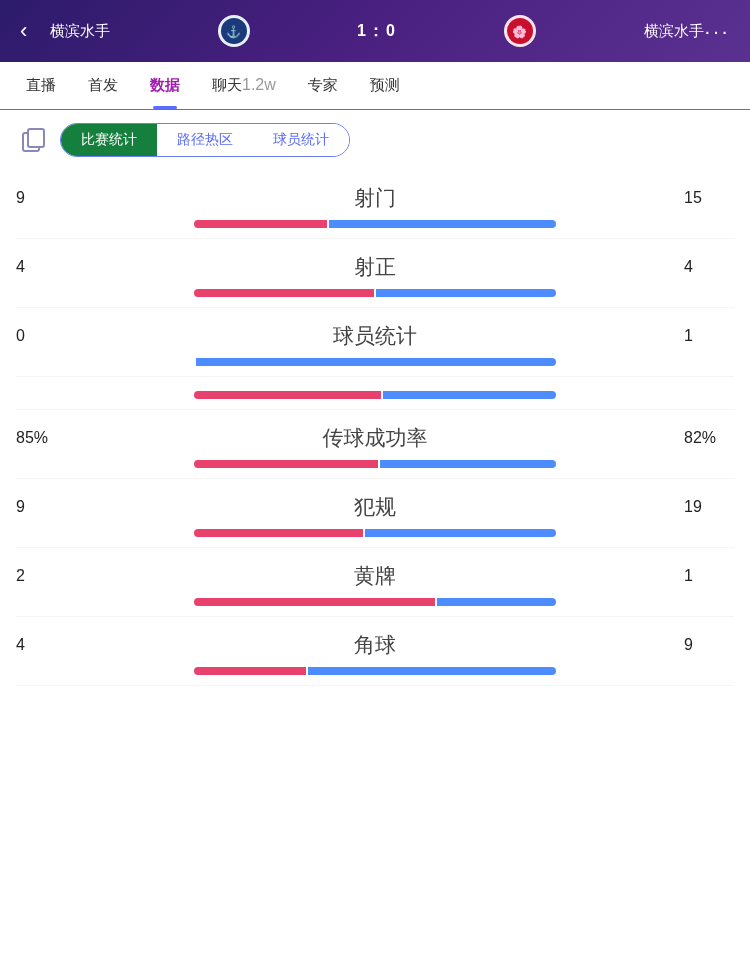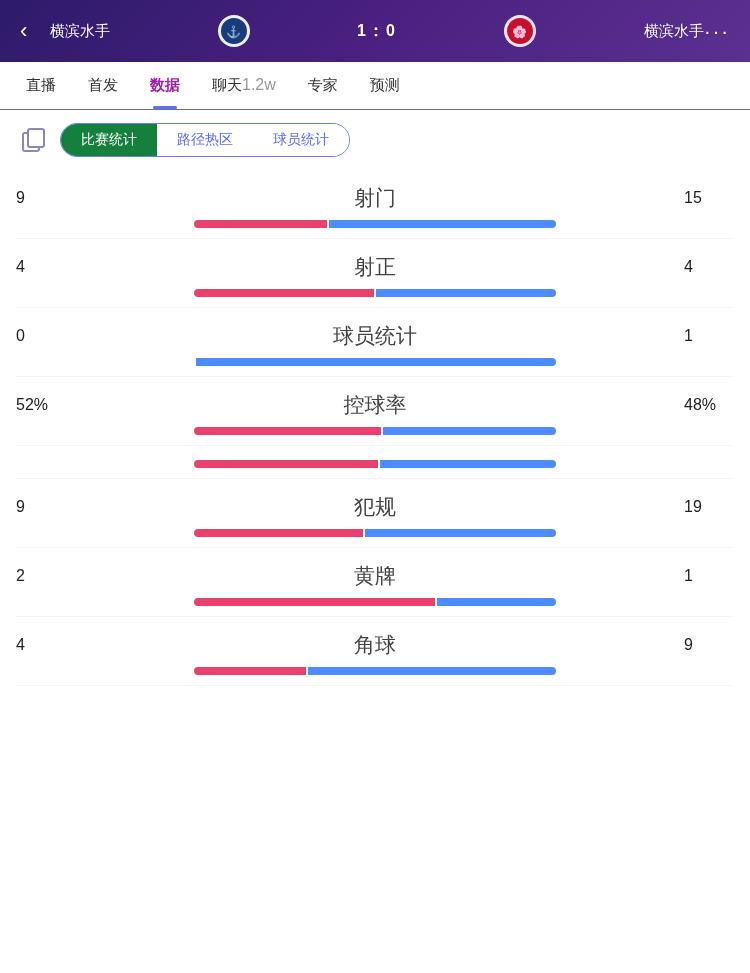--- a/index.html
+++ b/index.html
@@ -274,33 +274,33 @@
       <span class="stat-right-val">1</span>
     </div>
     <div class="stat-bar-row">
       <div class="bar-spacer"></div>
       <div class="bar-left" style="width:0px"></div>
       <div class="bar-right" style="width:360px"></div>
       <div class="bar-spacer"></div>
     </div>
   </div>
     <div class="stat-row">
-    <div class="stat-top">
-      <span class="stat-left-val">52%</span>
-      <span class="stat-label">控球率</span>
-      <span class="stat-right-val">48%</span>
-    </div>
     <div class="stat-bar-row">
       <div class="bar-spacer"></div>
       <div class="bar-left" style="width:187px"></div>
       <div class="bar-right" style="width:173px"></div>
       <div class="bar-spacer"></div>
     </div>
   </div>
     <div class="stat-row">
+    <div class="stat-top">
+      <span class="stat-left-val">85%</span>
+      <span class="stat-label">传球成功率</span>
+      <span class="stat-right-val">82%</span>
+    </div>
     <div class="stat-bar-row">
       <div class="bar-spacer"></div>
       <div class="bar-left" style="width:184px"></div>
       <div class="bar-right" style="width:176px"></div>
       <div class="bar-spacer"></div>
     </div>
   </div>
     <div class="stat-row">
     <div class="stat-top">
       <span class="stat-left-val">9</span>

